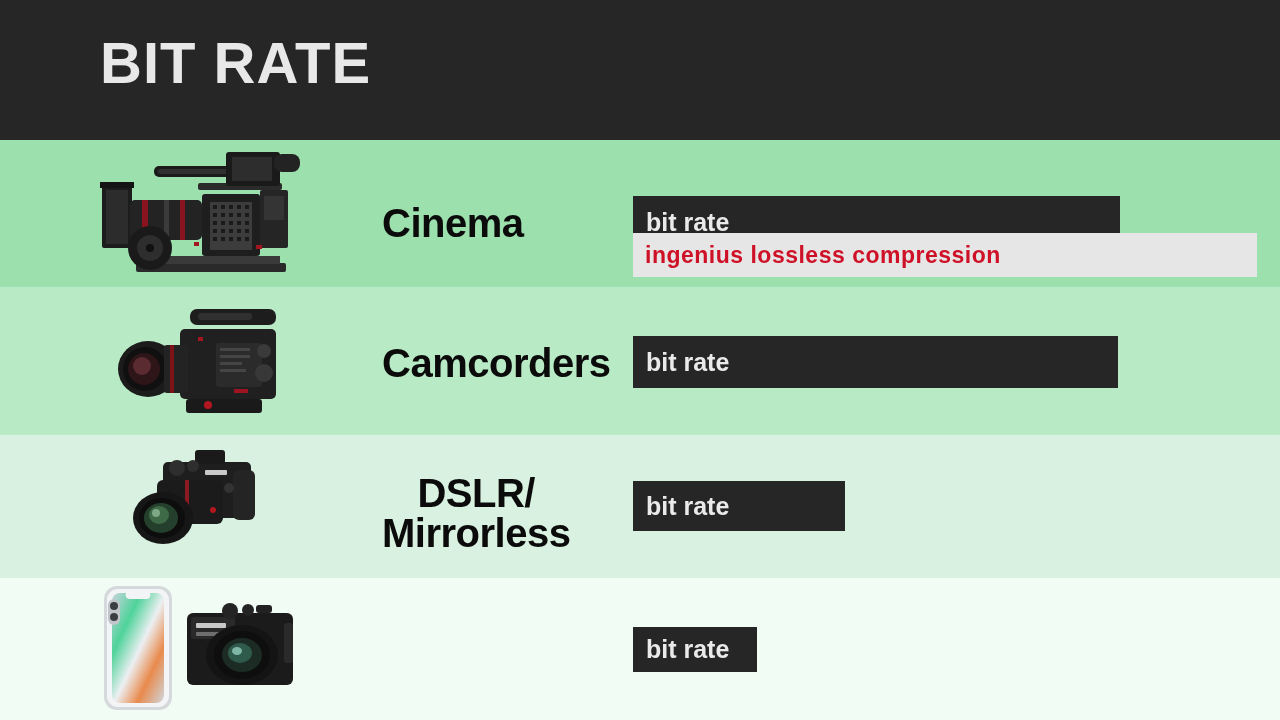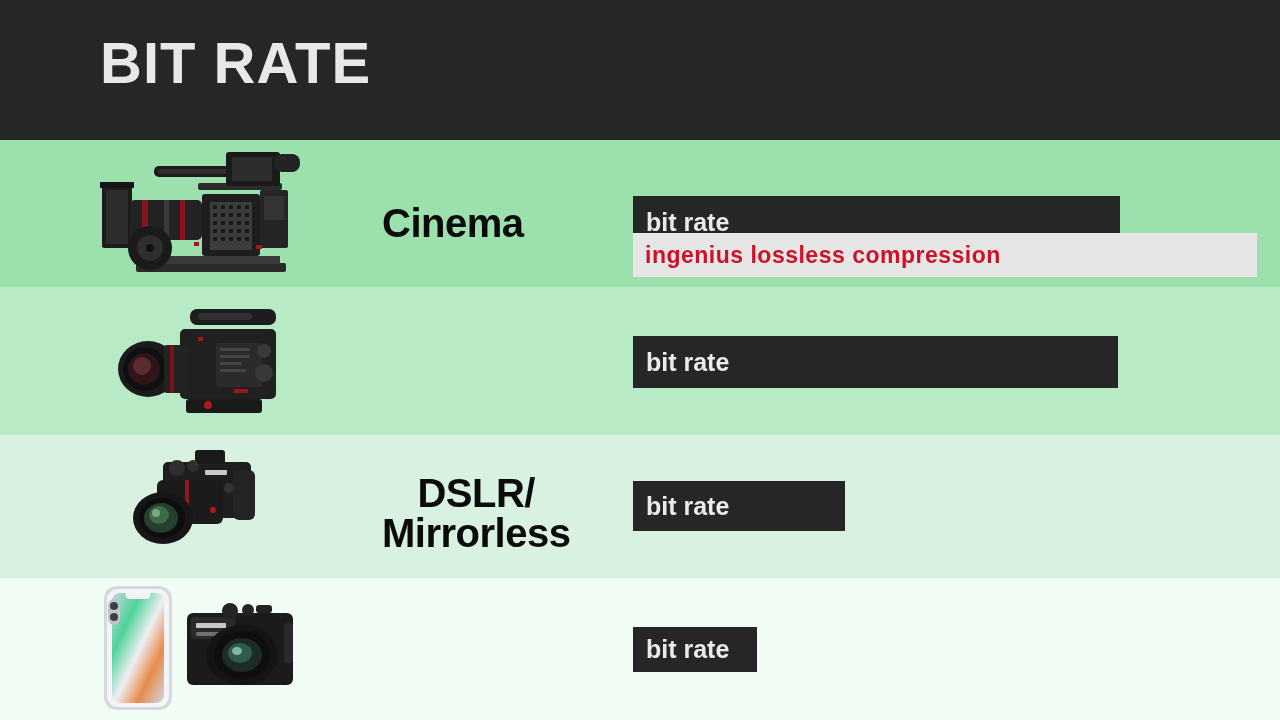--- a/index.html
+++ b/index.html
@@ -238,20 +238,21 @@
 
         <rect x="74" y="96" width="76" height="14" rx="3" fill="#1a1a1a"></rect>
 
         <circle cx="96" cy="102" r="4" fill="#b2161f"></circle>
         <rect x="122" y="86" width="14" height="4" fill="#9c1420"></rect>
         <rect x="86" y="34" width="5" height="4" fill="#a3151f"></rect>
       </g>
     </svg>
   </div>
 
+  <div class="cat-label cat-2">Camcorders</div>
 
   <div class="bar bar-2">
     <span class="bar-label">bit rate</span>
   </div>
 
   <div class="row row-3"></div>
 
   <div class="device dev-3">
     <svg viewBox="0 0 145 115" width="145" height="115" aria-hidden="true">
       <g>

